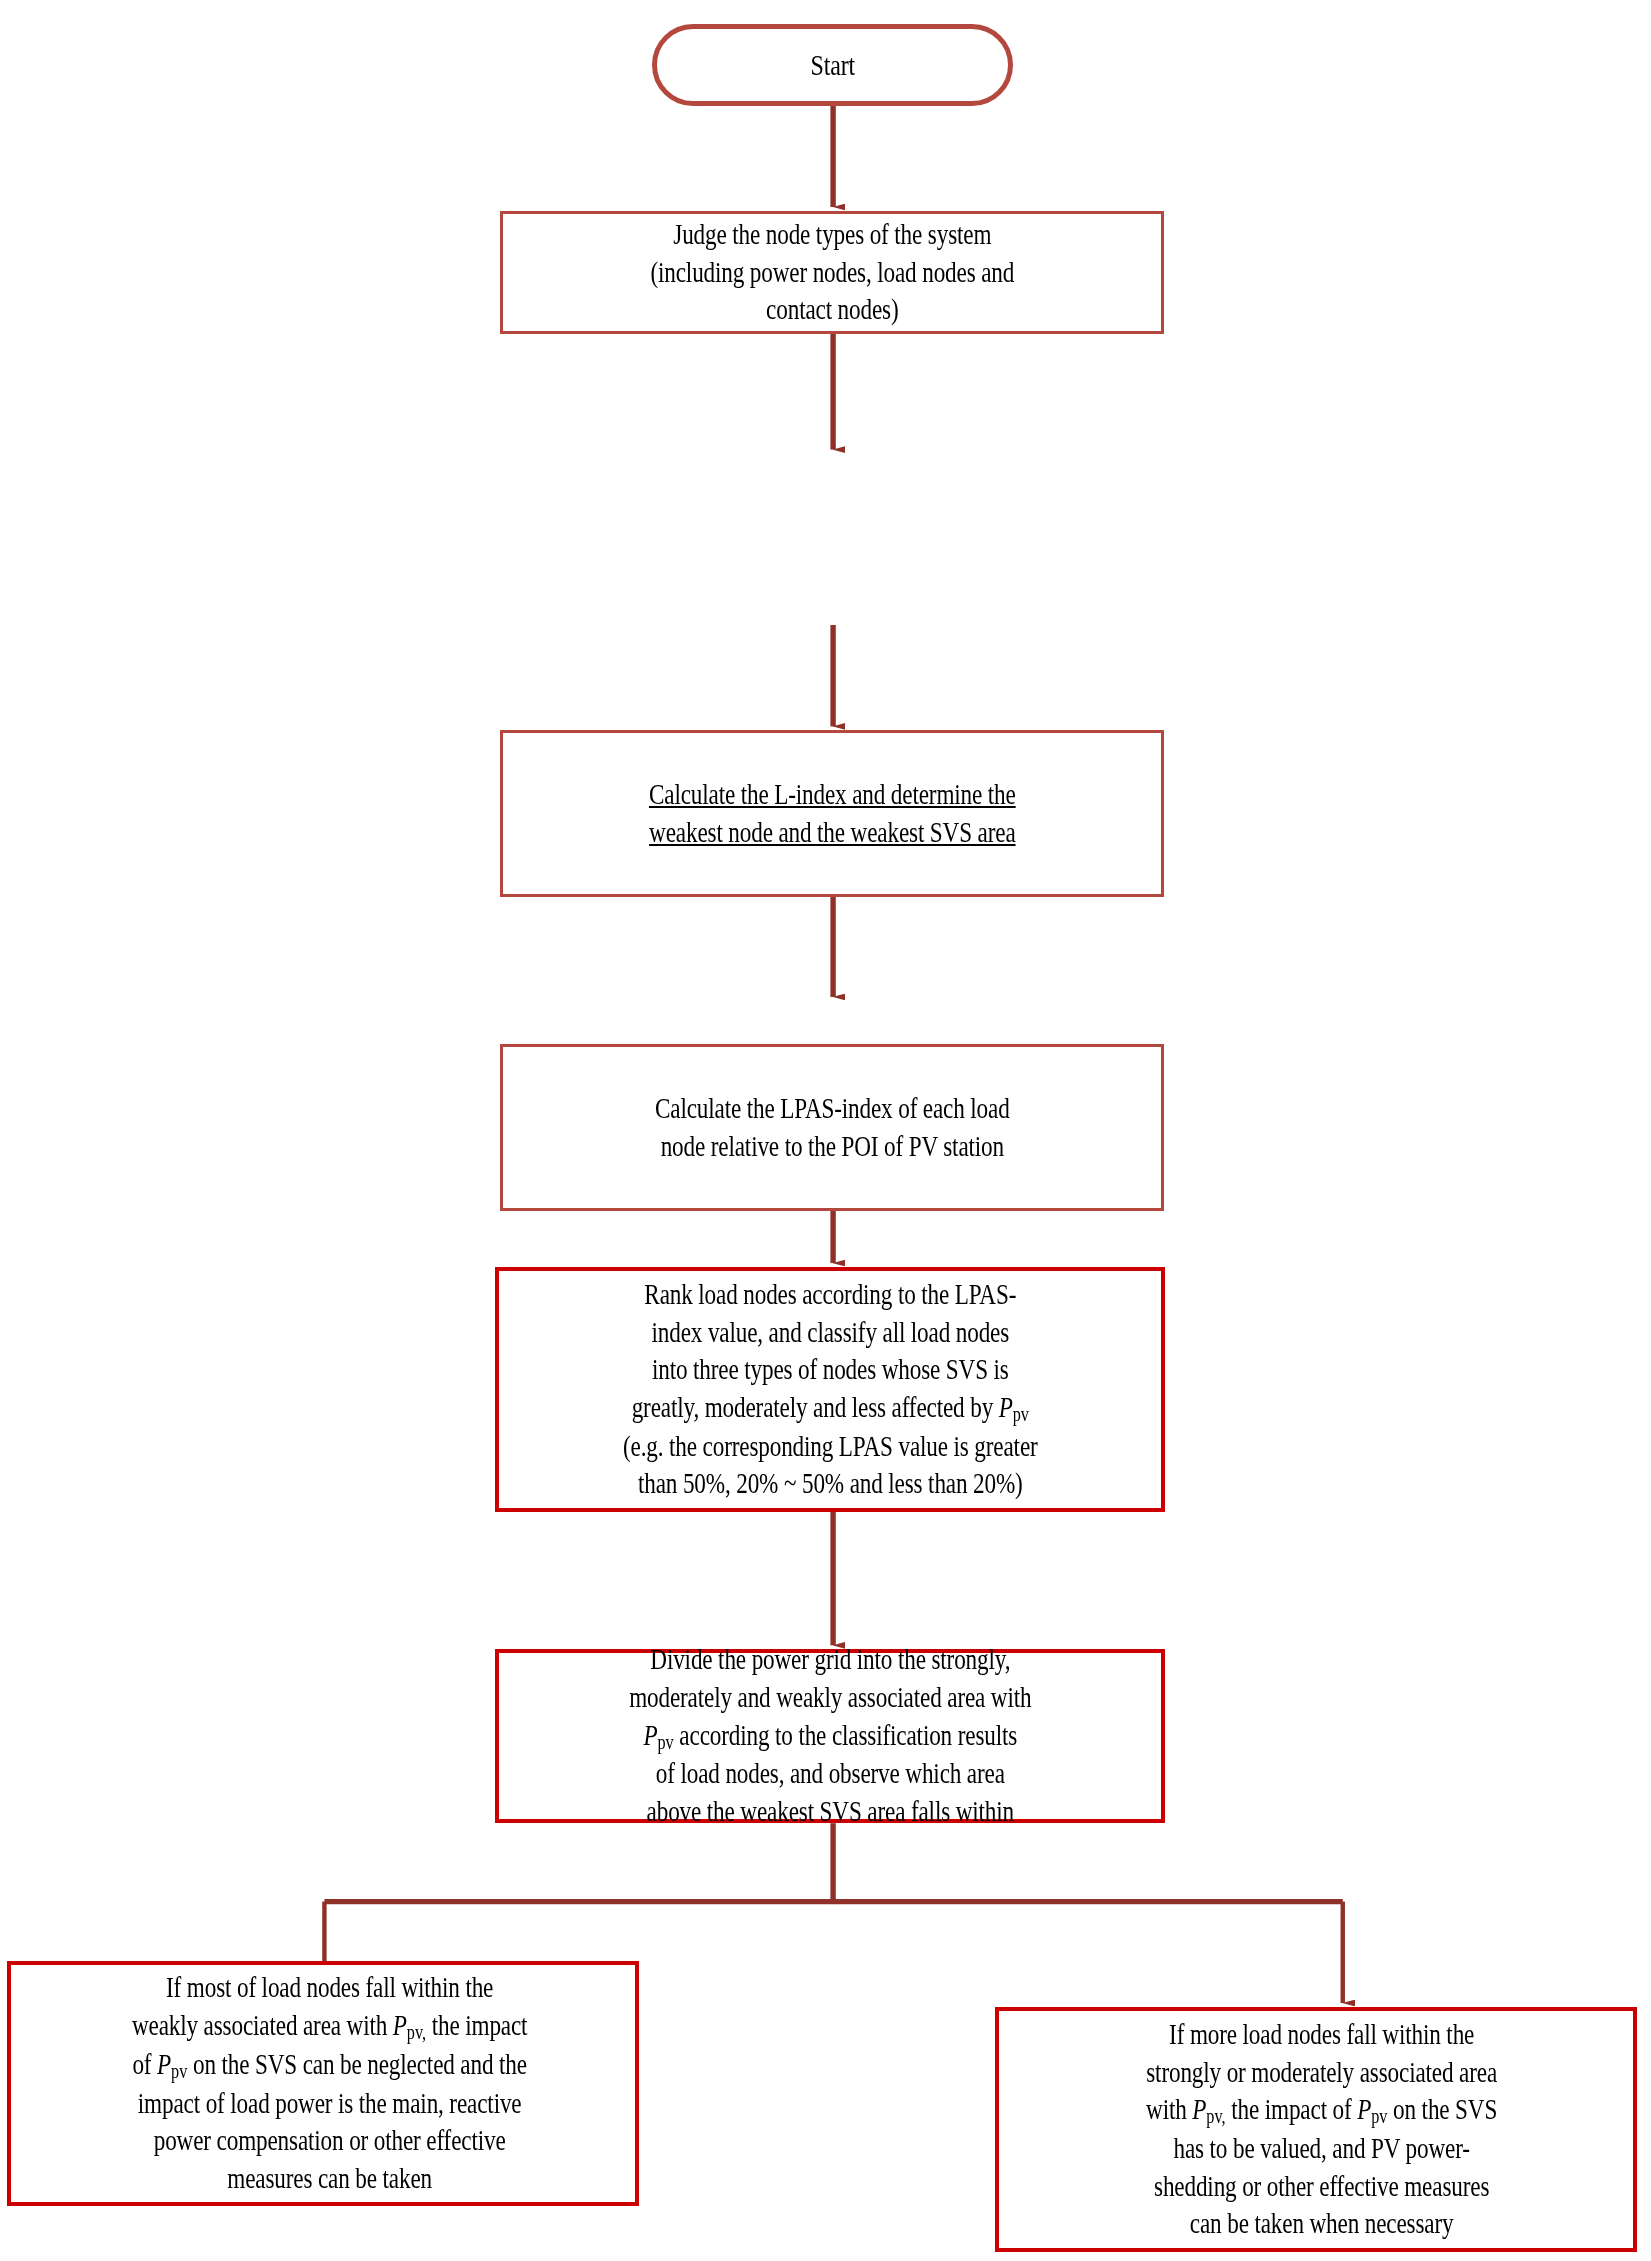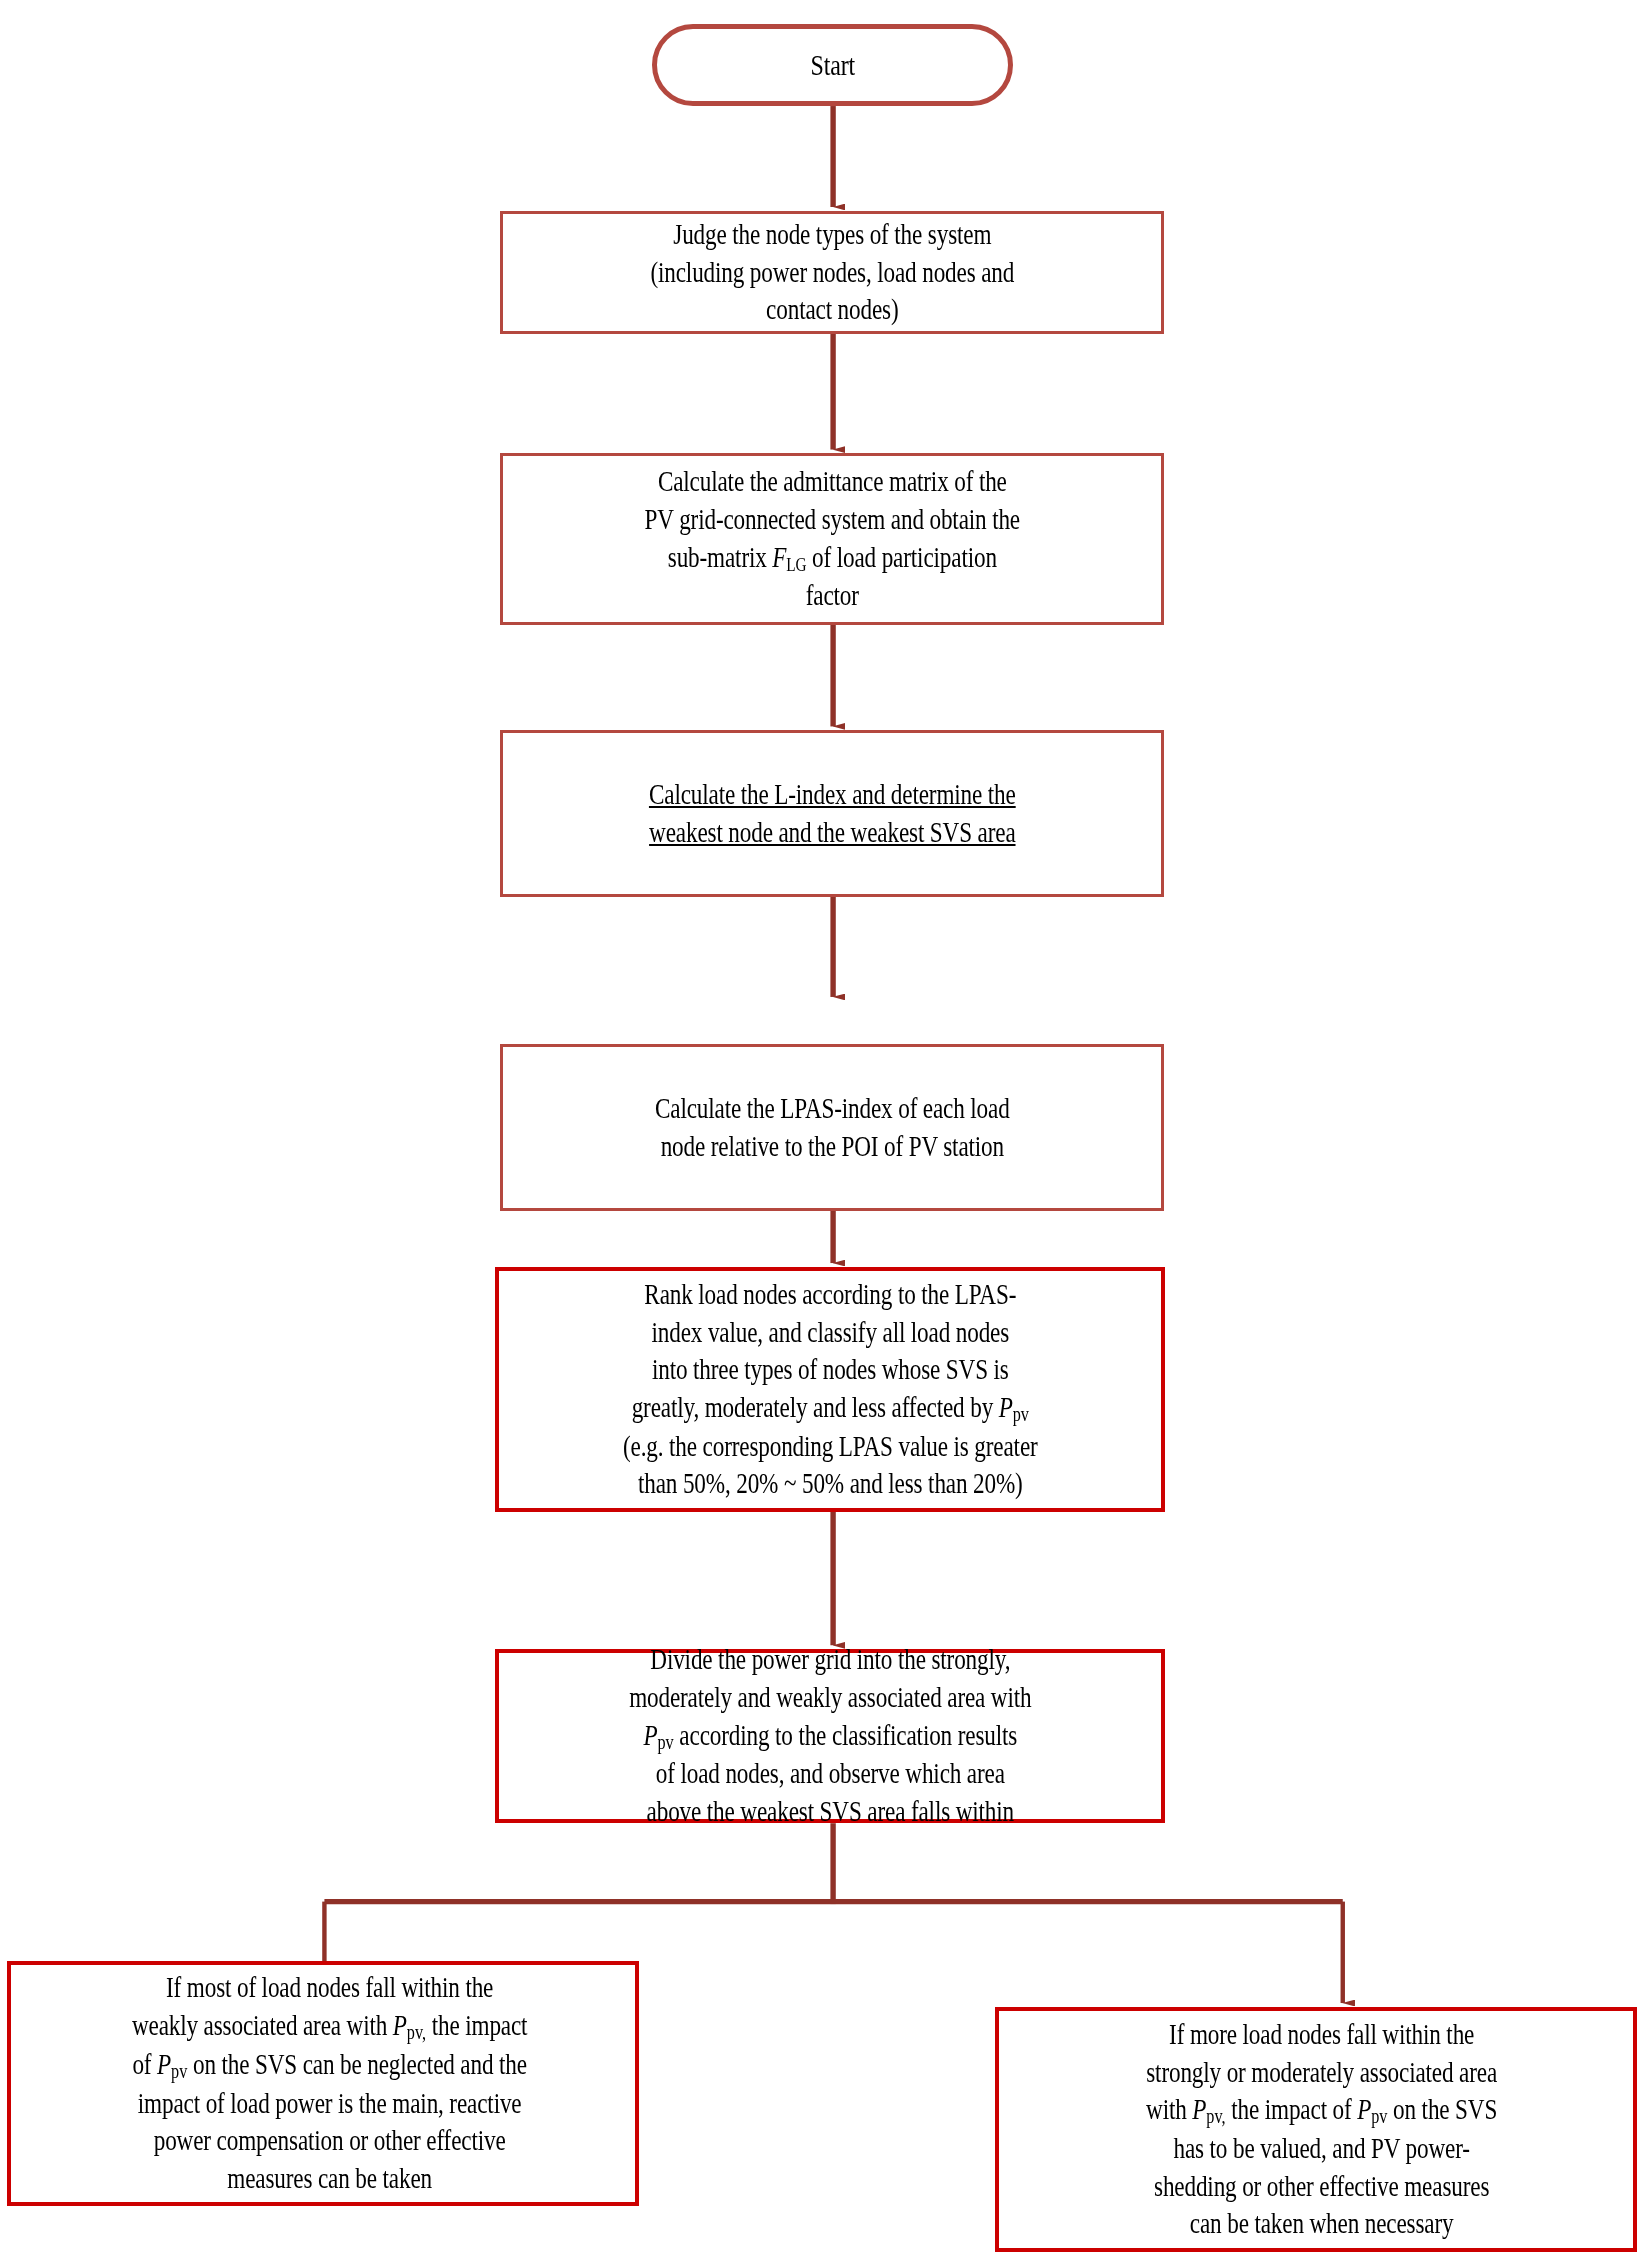--- a/index.html
+++ b/index.html
@@ -123,23 +123,20 @@
   <div class="node terminal" id="node-start">
     <span class="node-text">Start</span>
   </div>
 
   <div class="node process-muted" id="node-judge-types">
     <span class="node-text">Judge the node types of the system
 (including power nodes, load nodes and
 contact nodes)</span>
   </div>
 
-  <div class="node process-muted" id="node-admittance">
-    <span class="node-text"><span>Calculate the admittance matrix of the</span><br><span>PV grid-connected system and obtain the</span><br><span>sub-matrix </span><span class="ital">F</span><span class="sub-sc">LG</span><span> of load participation</span><br><span>factor</span></span>
-  </div>
 
   <div class="node process-muted" id="node-lindex">
     <span class="node-text">Calculate the L-index and determine the
 weakest node and the weakest SVS area</span>
   </div>
 
   <div class="node process-muted" id="node-lpas-calc">
     <span class="node-text">Calculate the LPAS-index of each load
 node relative to the POI of PV station</span>
   </div>

